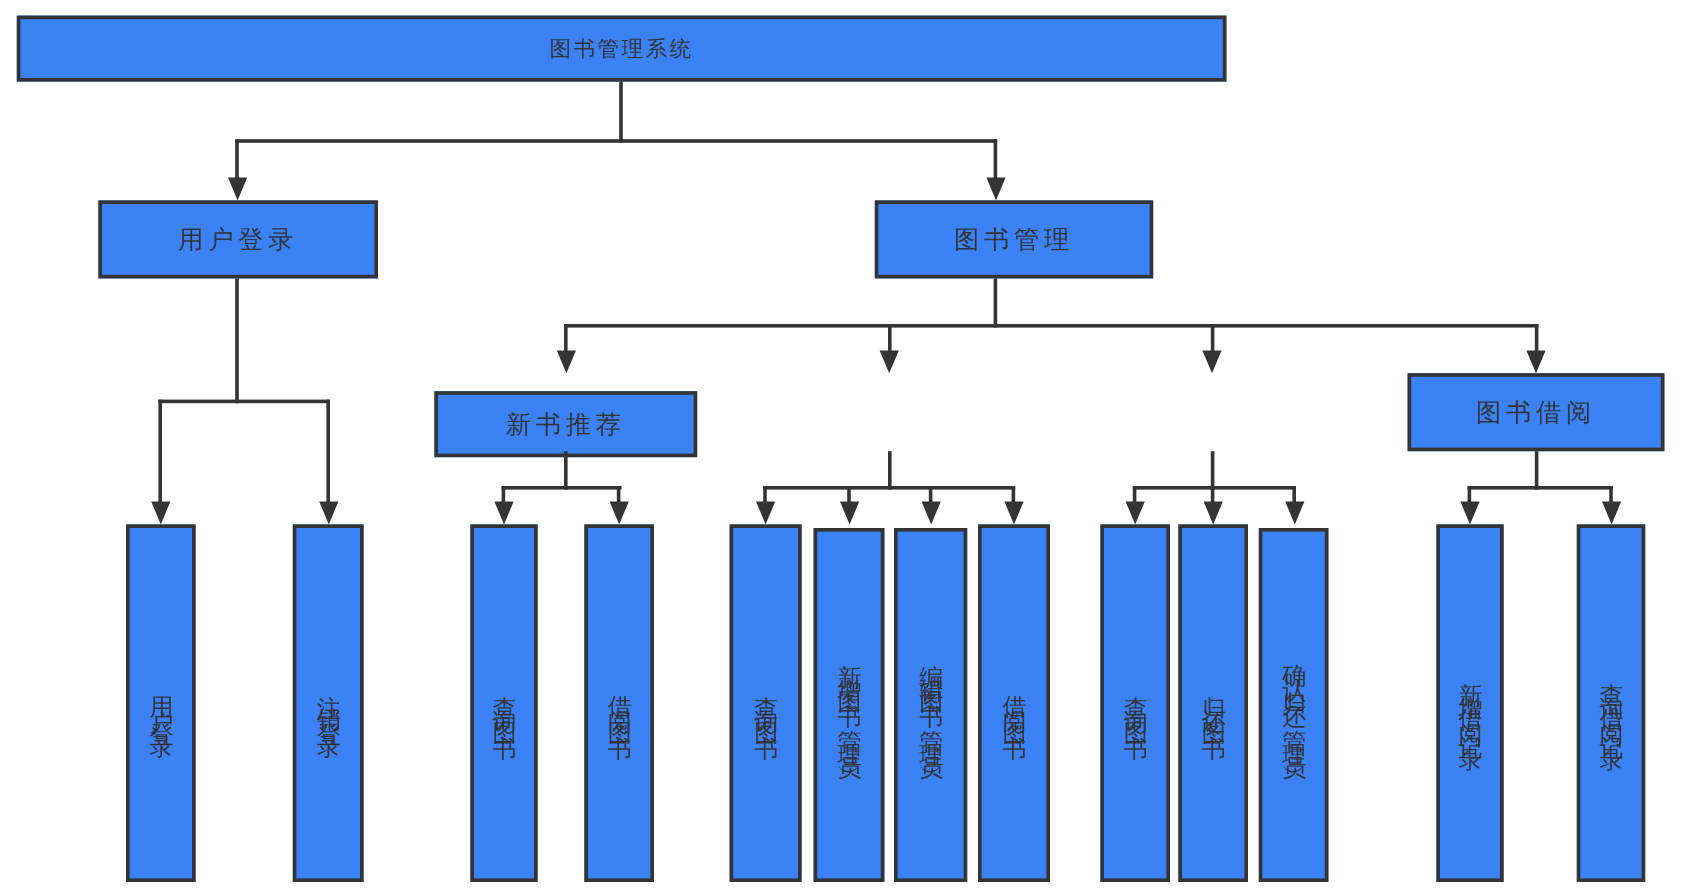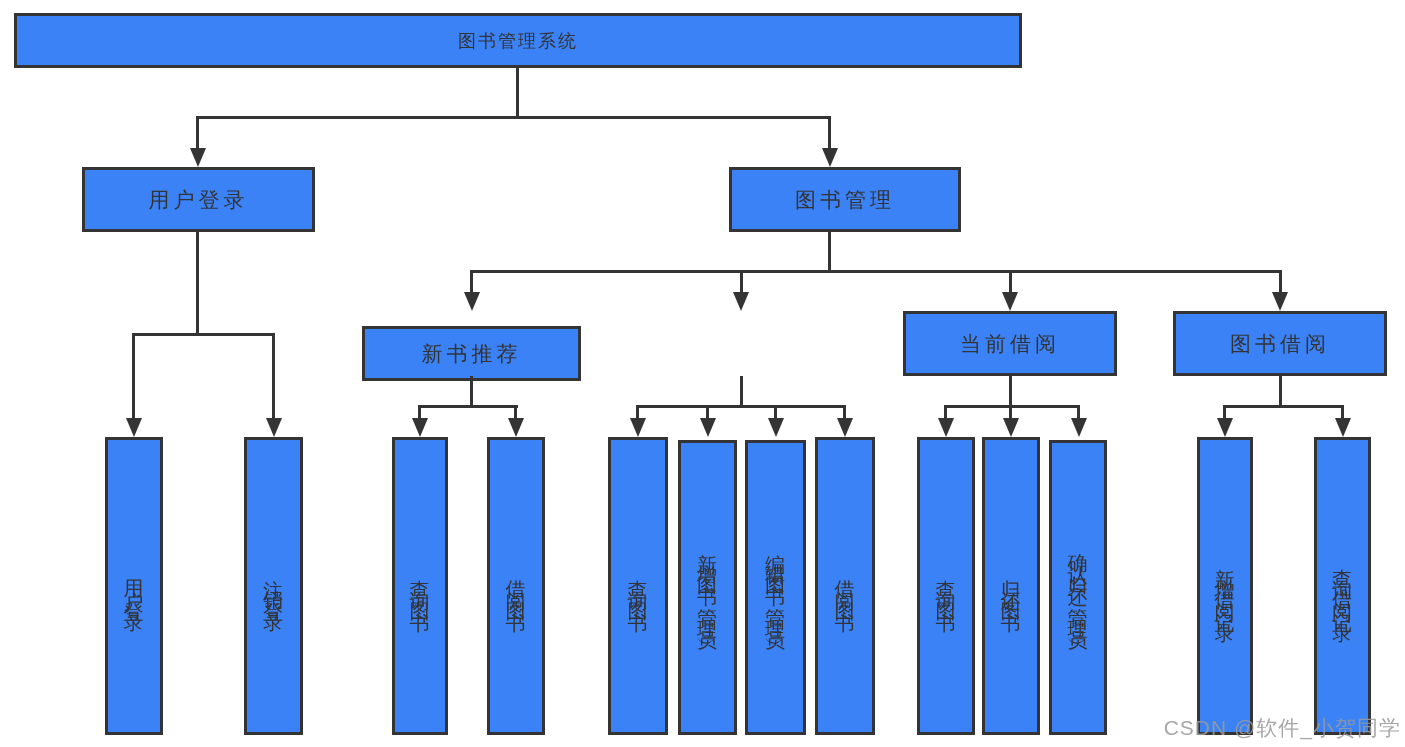--- a/index.html
+++ b/index.html
@@ -88,23 +88,20 @@
   <div class="line v" style="left:740px;top:270px;height:23px;"></div>
   <div class="arrow" style="left:733px;top:292px;"></div>
   <div class="line v" style="left:1009px;top:270px;height:23px;"></div>
   <div class="arrow" style="left:1002px;top:292px;"></div>
   <div class="line v" style="left:1279px;top:270px;height:23px;"></div>
   <div class="arrow" style="left:1272px;top:292px;"></div>
 
   <div class="box" style="left:362px;top:326px;width:219px;height:55px;">
     <span class="hlabel">新书推荐</span>
   </div>
-  <div class="box" style="left:903px;top:311px;width:214px;height:65px;">
-    <span class="hlabel">当前借阅</span>
-  </div>
   <div class="box" style="left:1173px;top:311px;width:214px;height:65px;">
     <span class="hlabel">图书借阅</span>
   </div>
 
   <div class="line v" style="left:470px;top:376px;height:32px;"></div>
   <div class="line h" style="left:418px;top:405px;width:100px;"></div>
   <div class="line v" style="left:418px;top:405px;height:14px;"></div>
   <div class="arrow" style="left:412px;top:418px;"></div>
   <div class="line v" style="left:514px;top:405px;height:14px;"></div>
   <div class="arrow" style="left:508px;top:418px;"></div>
@@ -173,15 +170,14 @@
     <span class="vtext">确认归还（管理员）</span>
   </div>
 
   <div class="box" style="left:1197px;top:437px;width:56px;height:298px;">
     <span class="vtext">新增借阅记录</span>
   </div>
   <div class="box" style="left:1314px;top:437px;width:57px;height:298px;">
     <span class="vtext">查询借阅记录</span>
   </div>
 
-  <div class="watermark">CSDN @软件_小贺同学</div>
 
 </div>
 
 </body></html>

